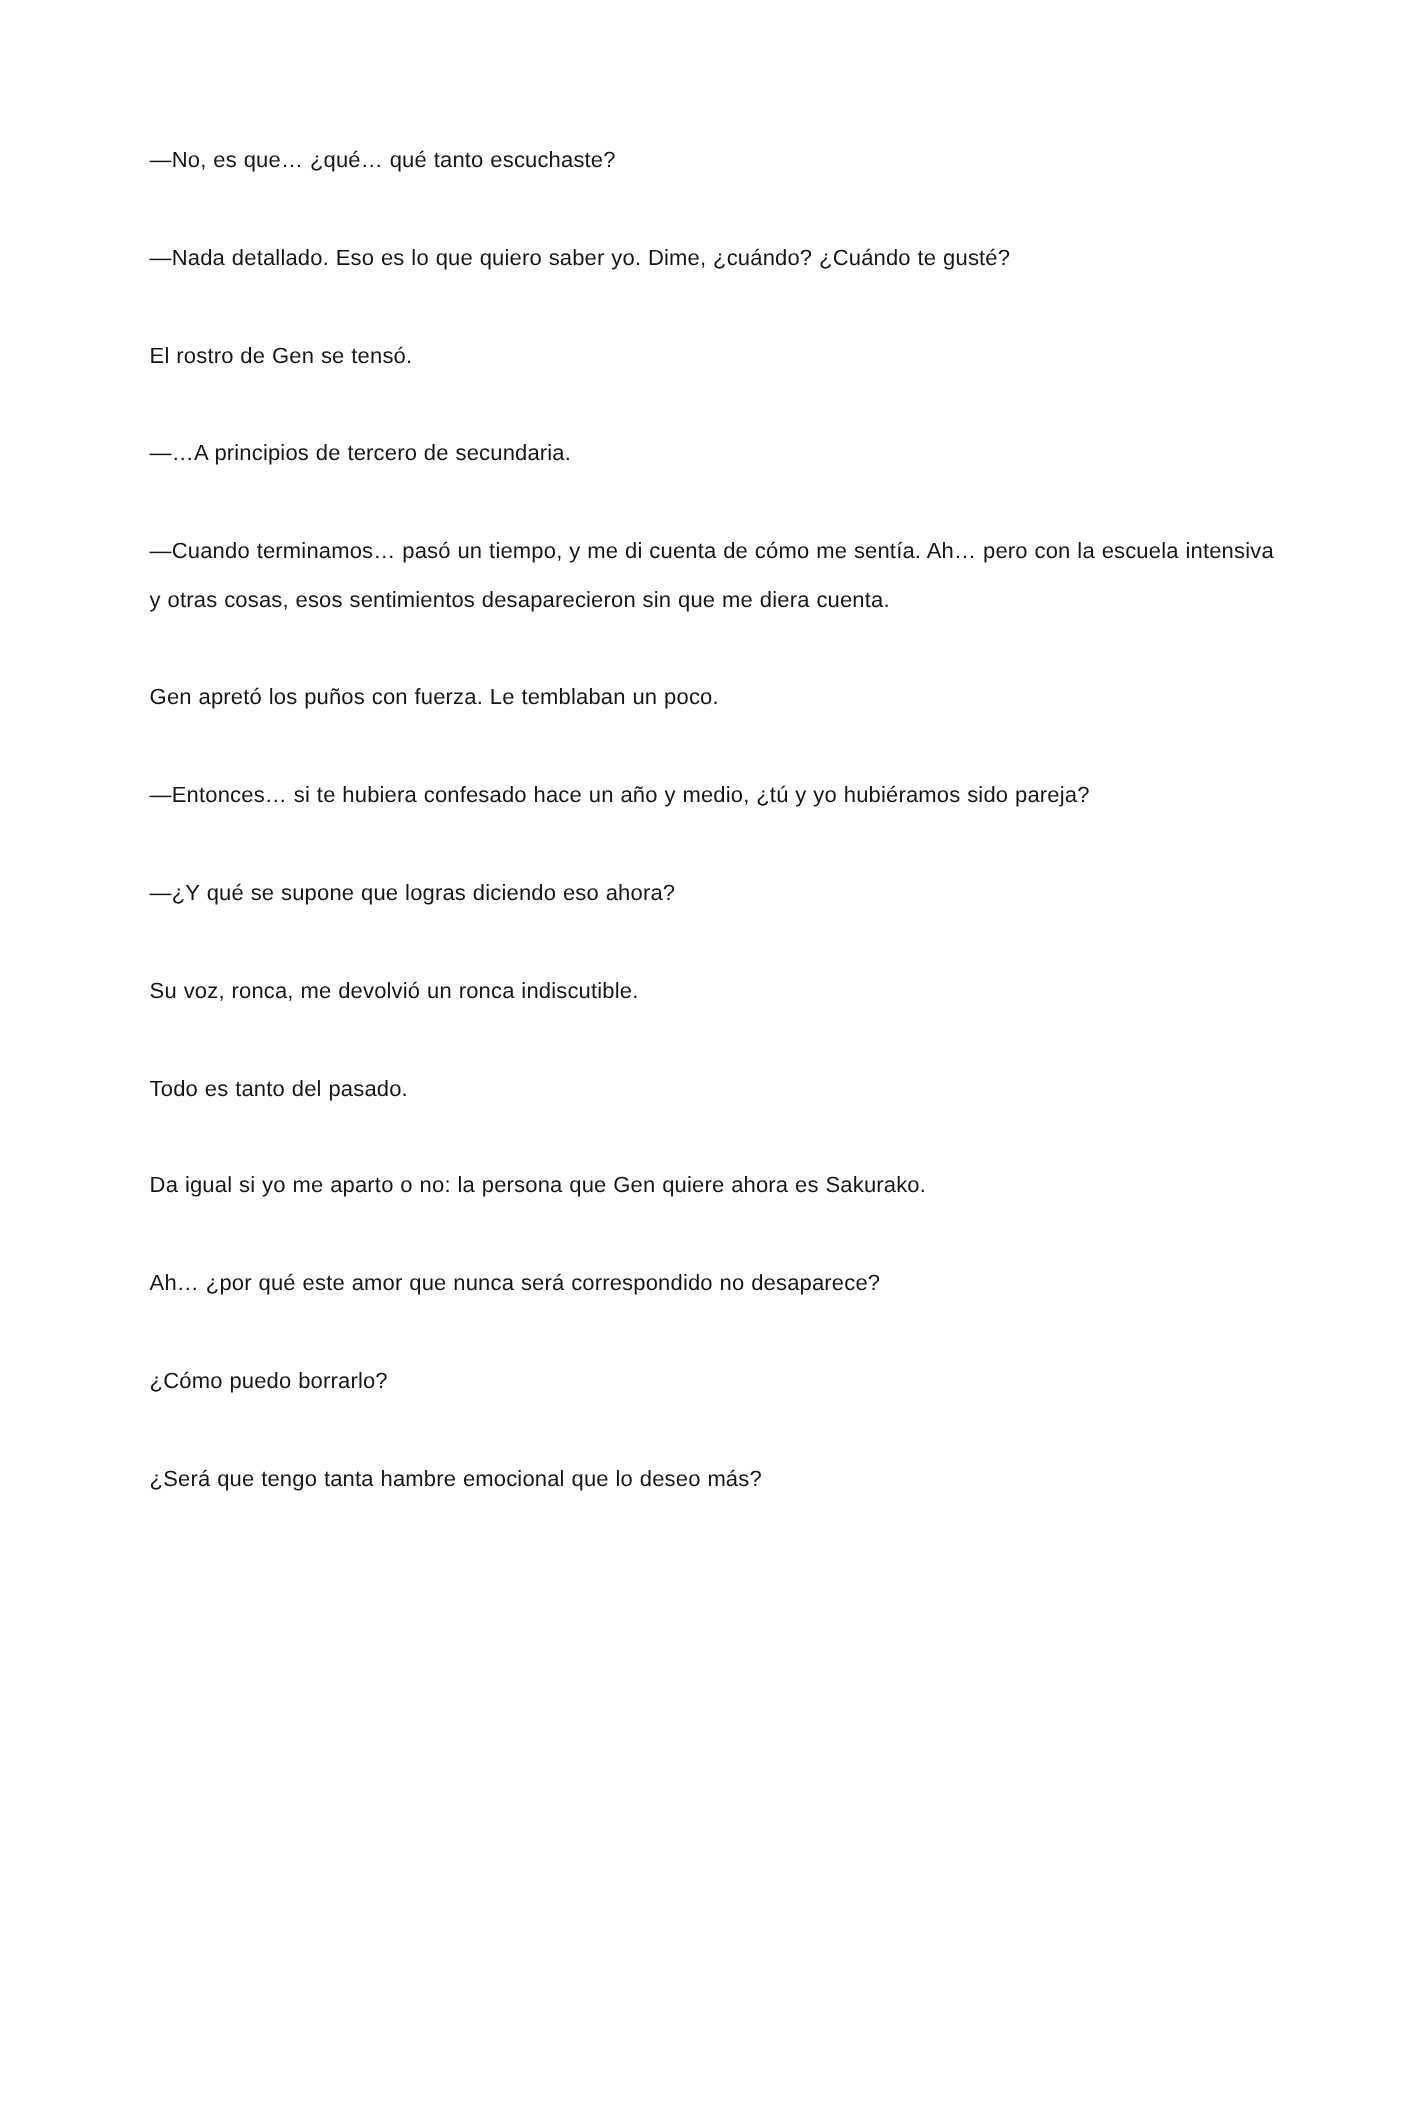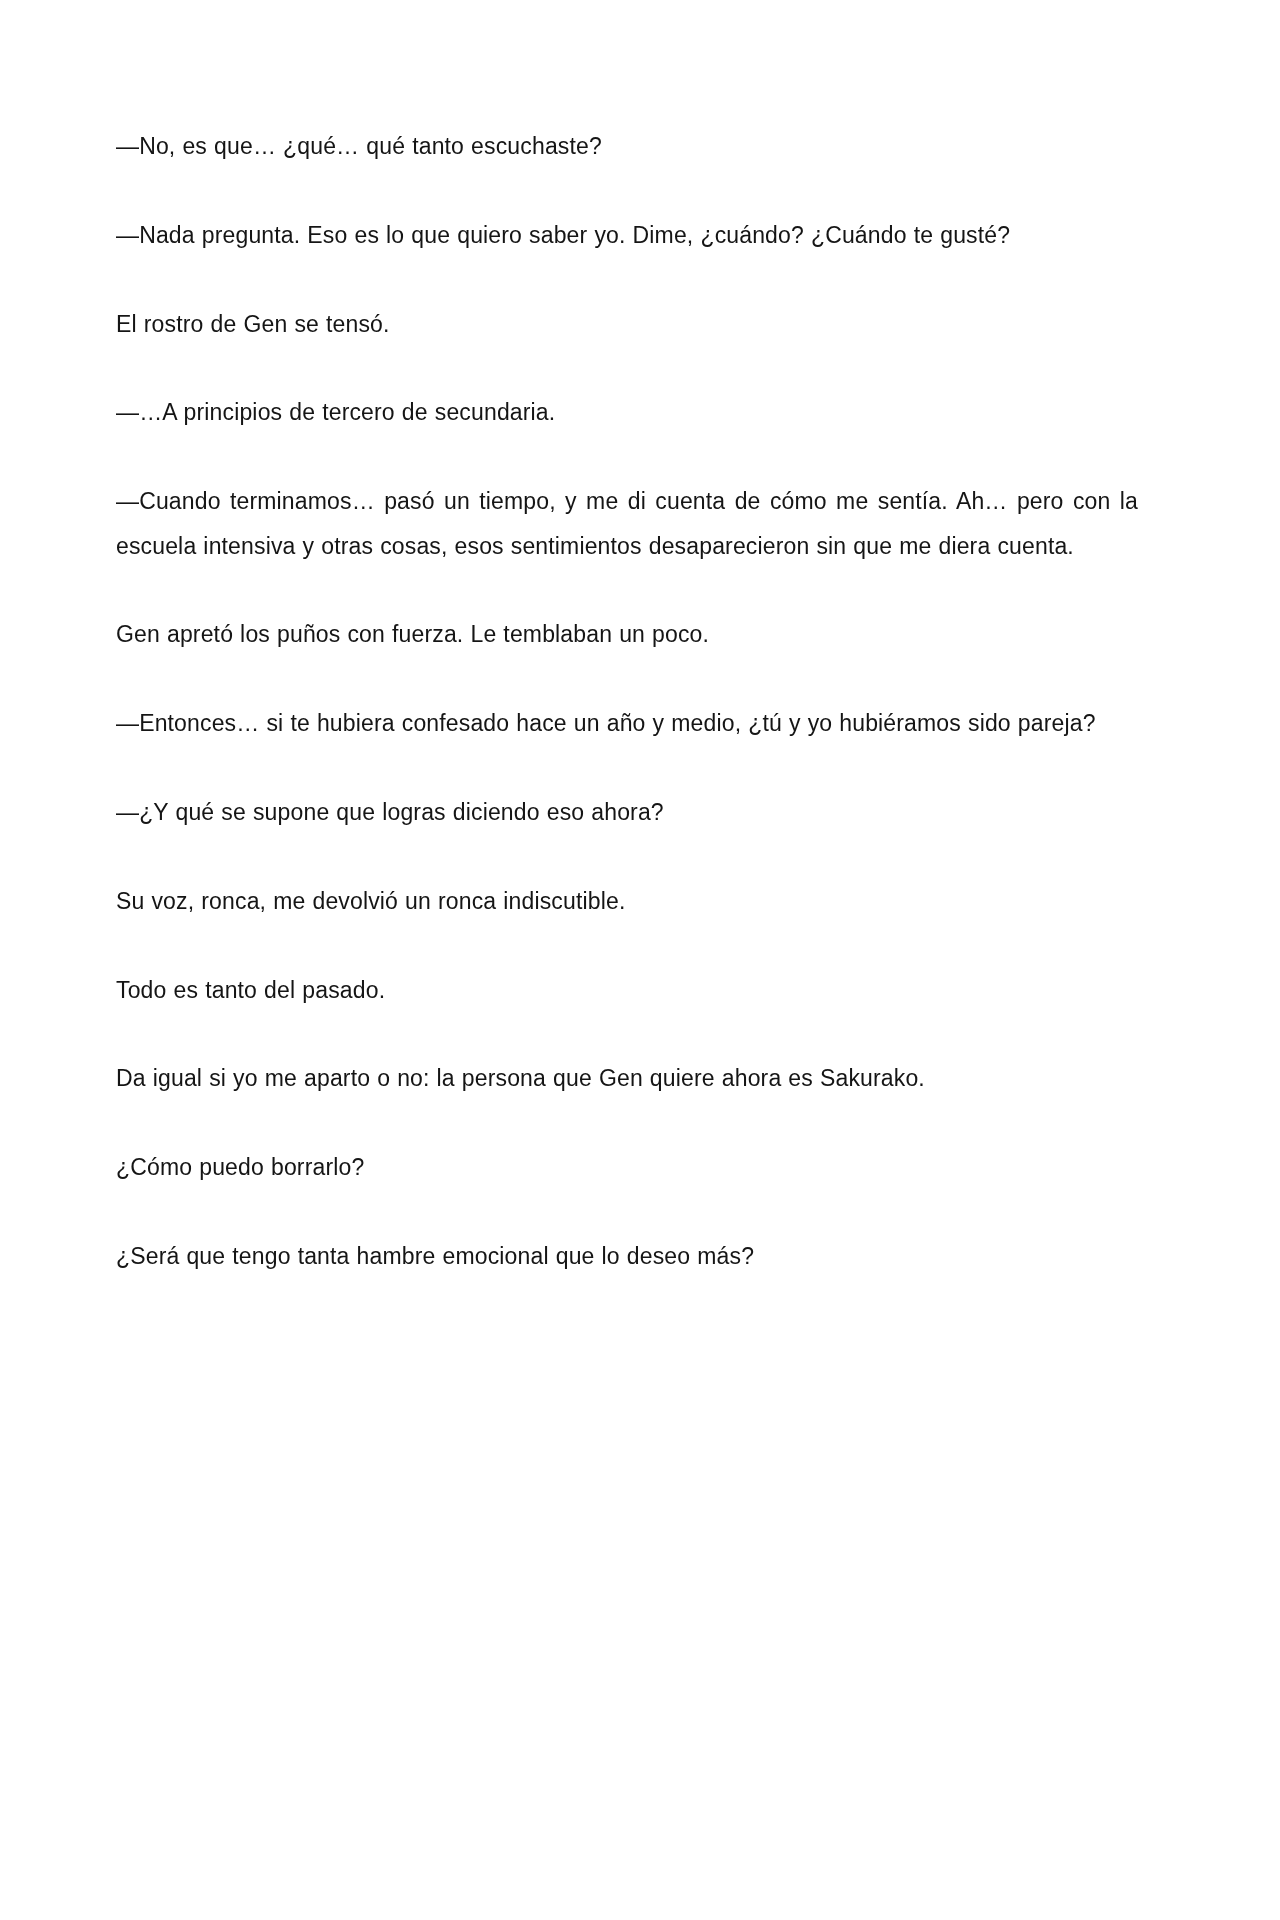--- a/index.html
+++ b/index.html
@@ -8,46 +8,47 @@
       background: #ffffff;
     }
     body {
       width: 1280px;
       height: 1920px;
       position: relative;
       overflow: hidden;
     }
     .page {
       position: absolute;
-      left: 116px;
+      left: 136px;
       top: 124px;
       width: 1022px;
       color: #151515;
       font-family: "Liberation Sans", sans-serif;
-      font-size: 23px;
+      font-size: 20px;
       line-height: 44.4px;
     }
     .para {
       margin: 0 0 44.4px 0;
       text-align: justify;
       text-align-last: left;
       letter-spacing: 0.15px;
       word-spacing: 0.5px;
     }
   </style>
 </head>
 <body>
 
 <div class="page">
   <p class="para">—No, es que… ¿qué… qué tanto escuchaste?</p>
-  <p class="para">—Nada pregunta. Eso es lo que quiero saber yo. Dime, ¿cuándo? ¿Cuándo te gusté?</p>
+  <p class="para">—Nada detallado. Eso es lo que quiero saber yo. Dime, ¿cuándo? ¿Cuándo te gusté?</p>
   <p class="para">El rostro de Gen se tensó.</p>
   <p class="para">—…A principios de tercero de secundaria.</p>
   <p class="para">—Cuando terminamos… pasó un tiempo, y me di cuenta de cómo me sentía. Ah… pero con la escuela intensiva y otras cosas, esos sentimientos desaparecieron sin que me diera cuenta.</p>
   <p class="para">Gen apretó los puños con fuerza. Le temblaban un poco.</p>
   <p class="para">—Entonces… si te hubiera confesado hace un año y medio, ¿tú y yo hubiéramos sido pareja?</p>
   <p class="para">—¿Y qué se supone que logras diciendo eso ahora?</p>
   <p class="para">Su voz, ronca, me devolvió un ronca indiscutible.</p>
   <p class="para">Todo es tanto del pasado.</p>
   <p class="para">Da igual si yo me aparto o no: la persona que Gen quiere ahora es Sakurako.</p>
+  <p class="para">Ah… ¿por qué este amor que nunca será correspondido no desaparece?</p>
   <p class="para">¿Cómo puedo borrarlo?</p>
   <p class="para">¿Será que tengo tanta hambre emocional que lo deseo más?</p>
 </div>
 
 </body></html>

